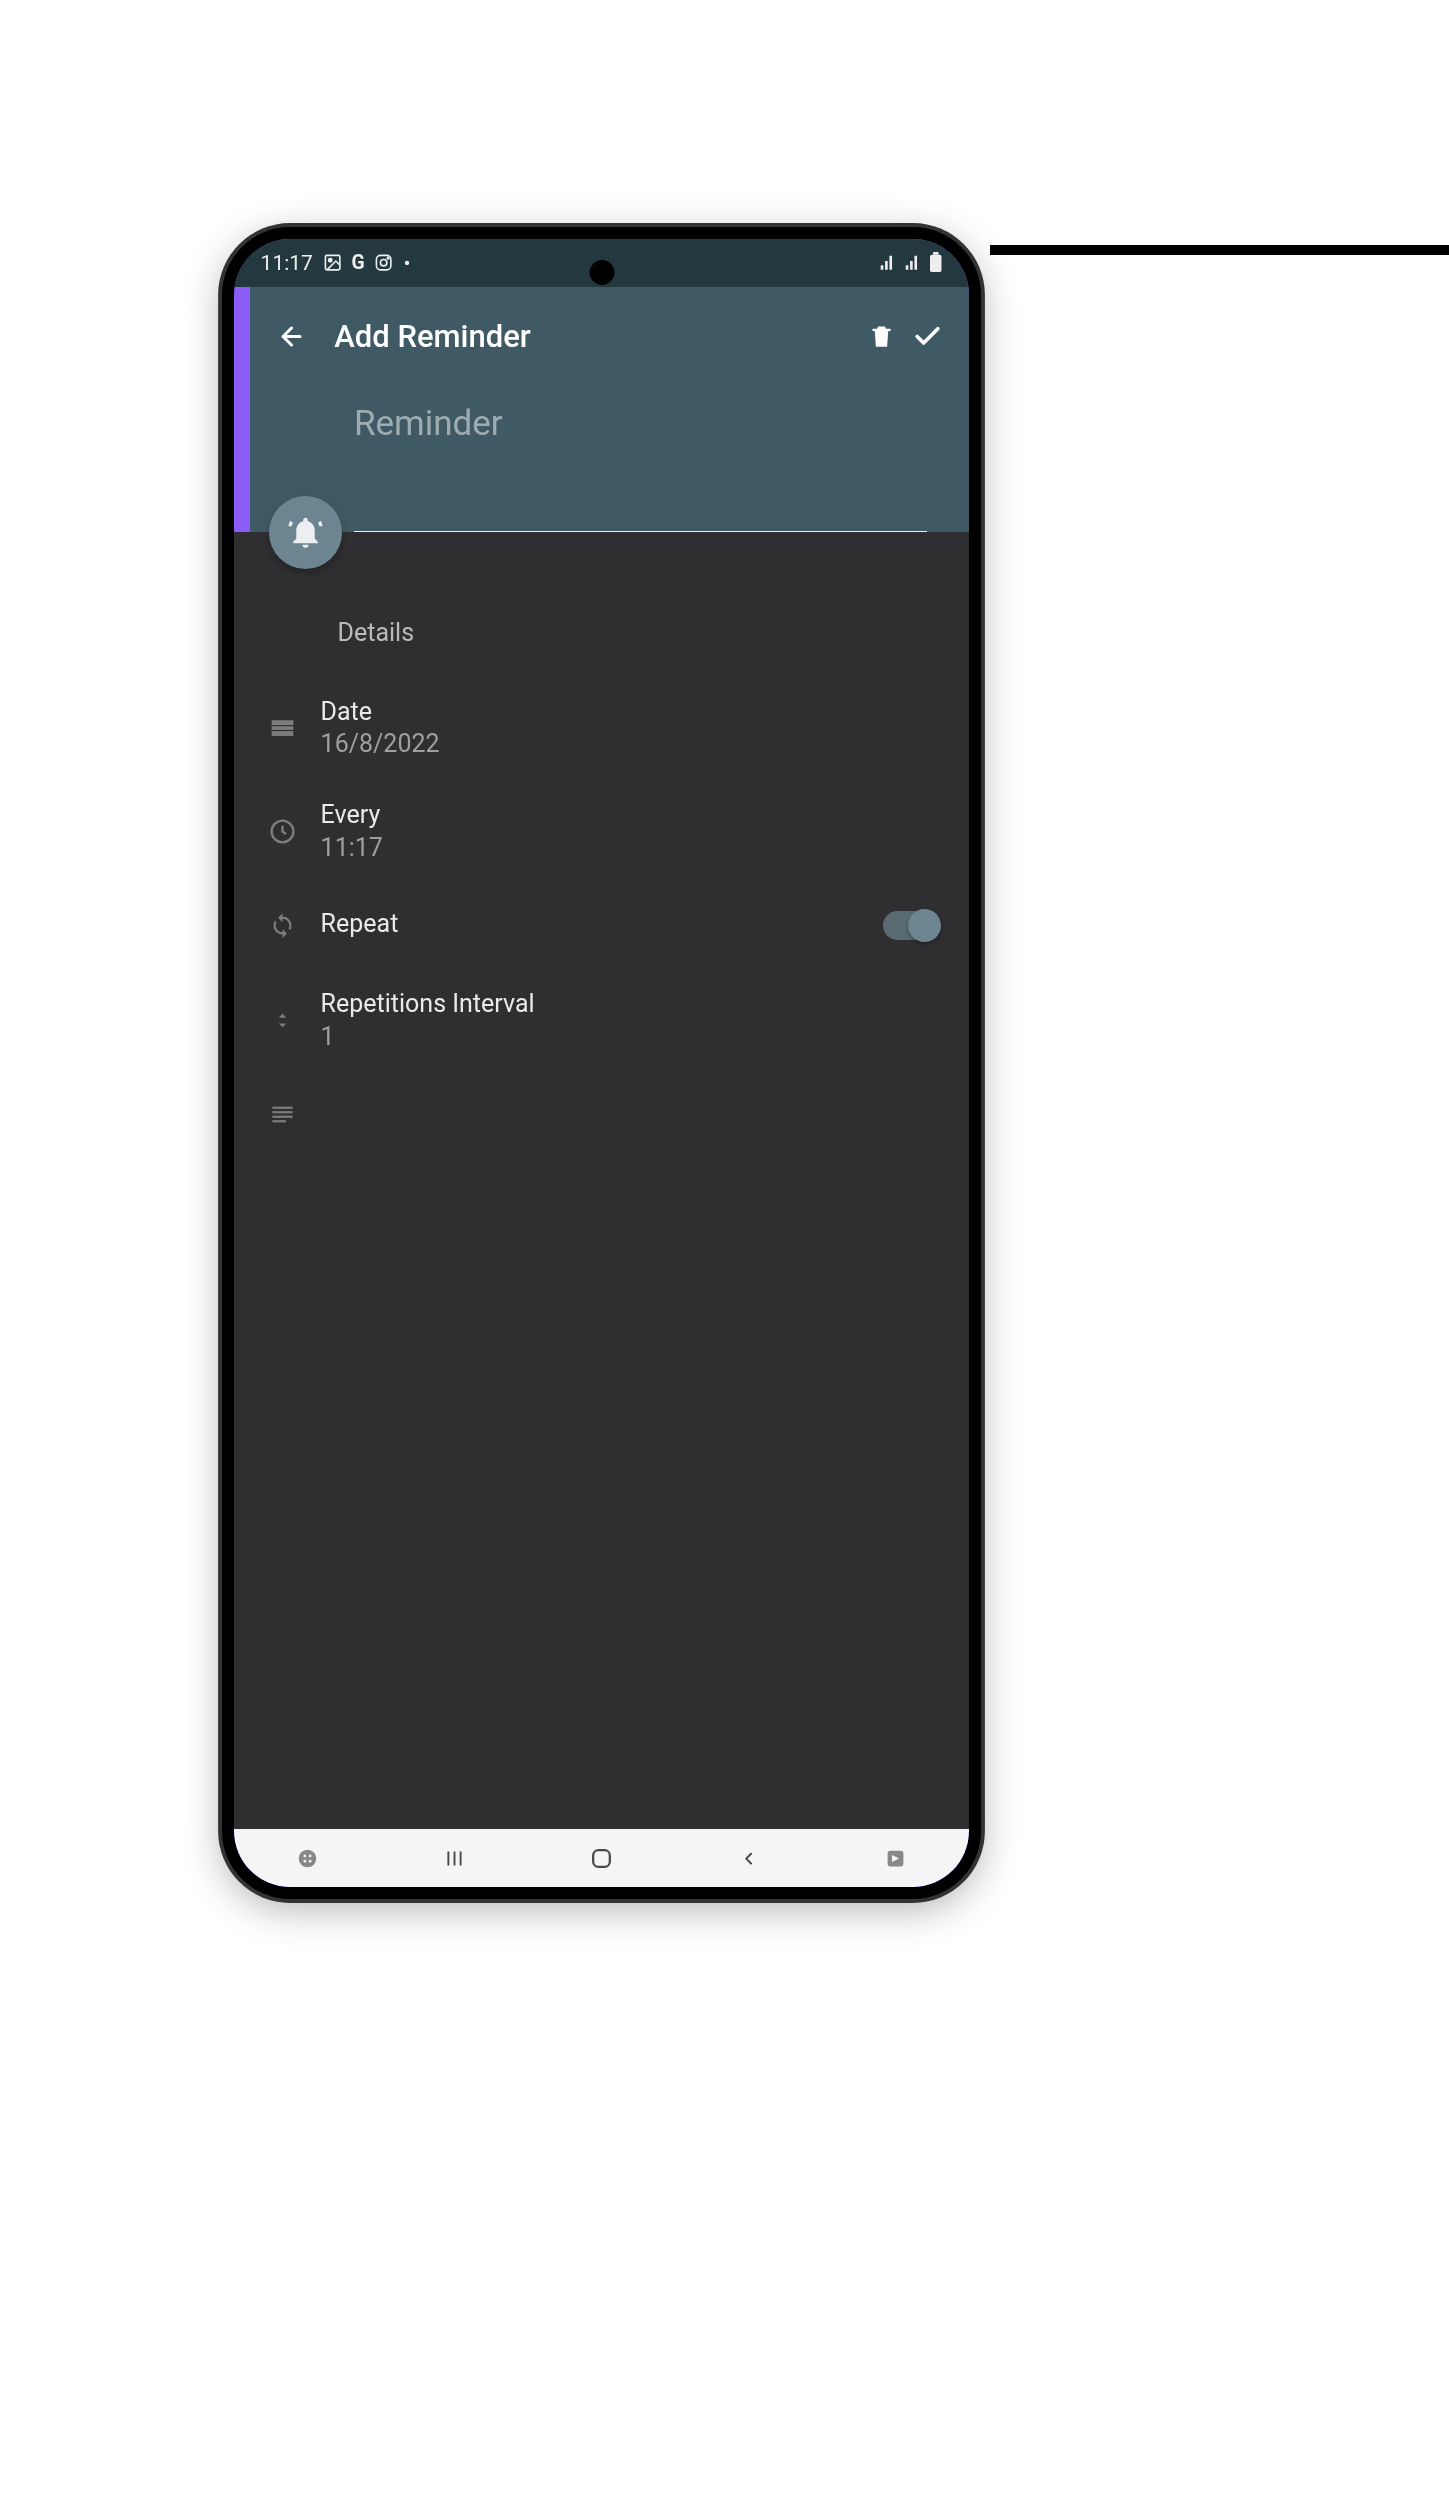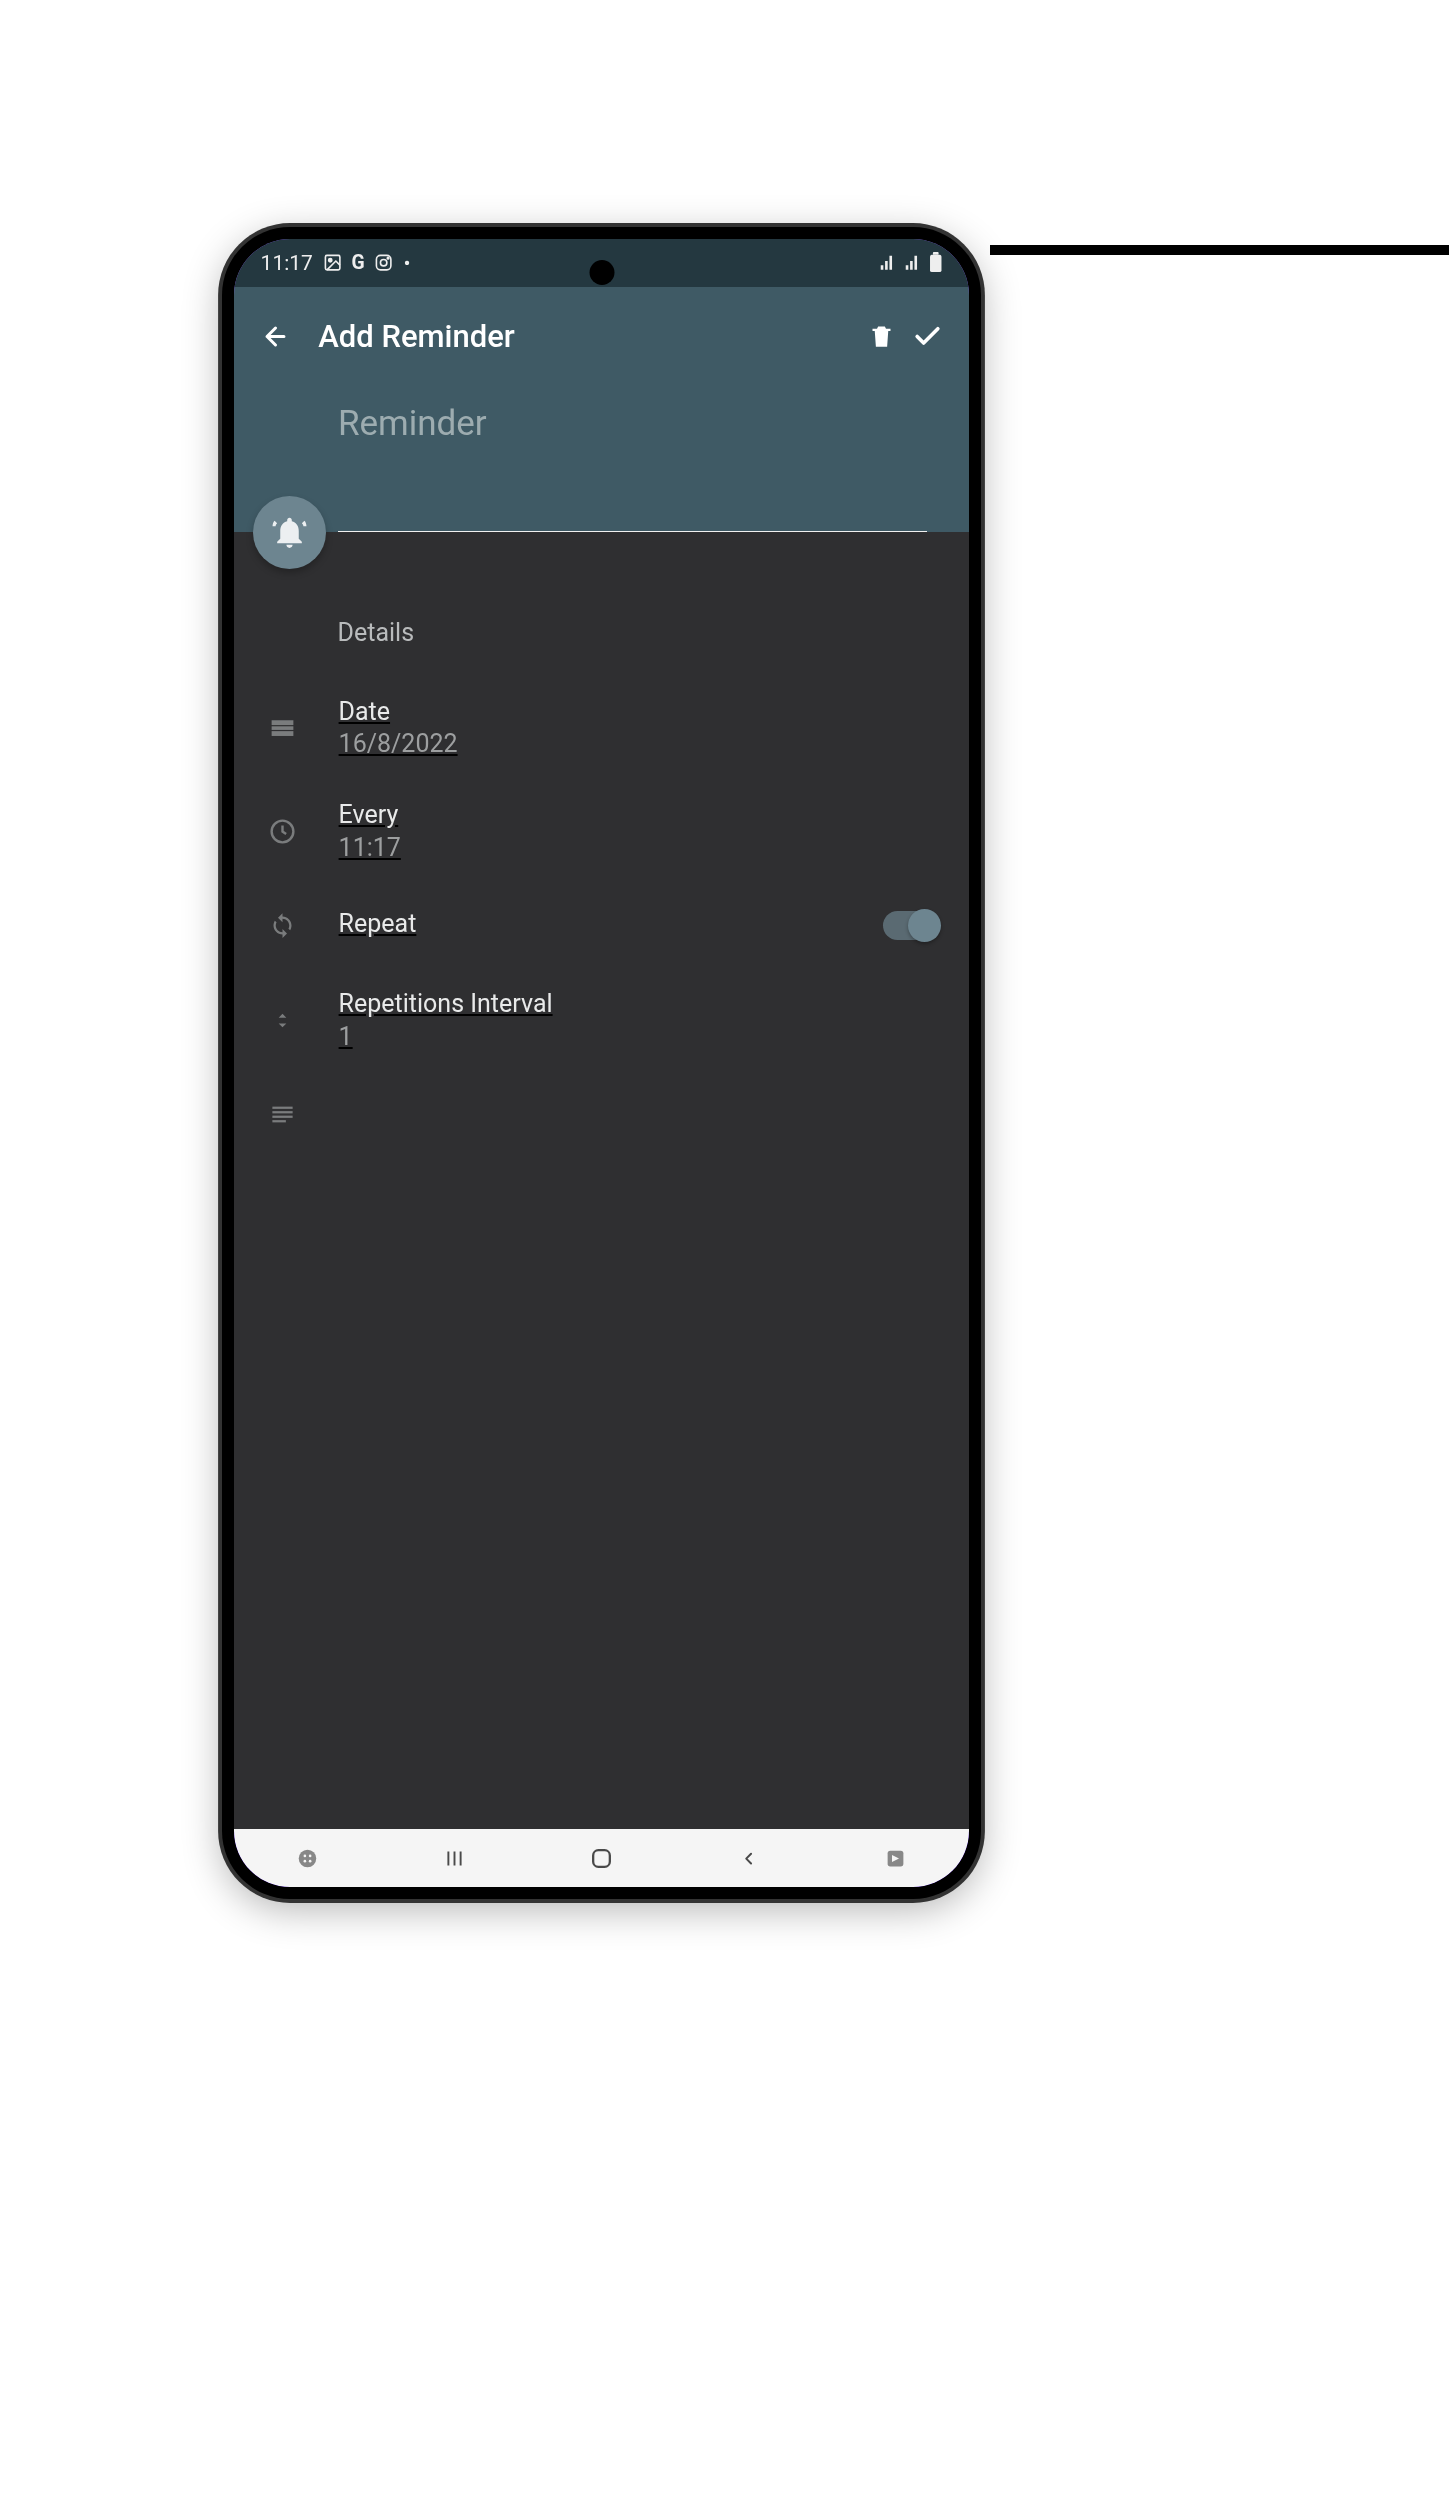--- a/index.html
+++ b/index.html
@@ -60,20 +60,21 @@
     width: 25px;
     height: 25px;
     background: #000;
     border-radius: 50%;
     z-index: 10;
   }
   .app-header {
     background: #3f5a65;
     padding: 23px 19.3px 0 19.3px;
     position: relative;
+    margin-left: 16px;
   }
   .app-toolbar {
     display: flex;
     align-items: center;
     height: 54px;
   }
   .tb-btn {
     width: 46px;
     height: 46px;
     display: flex;
@@ -124,22 +125,21 @@
   }
   .details-label {
     color: #b9bbbc;
     font-size: 25px;
     padding: 11.6px 0 29px 104px;
   }
   .row {
     display: flex;
     align-items: center;
     padding: 21px 27px 21px 27px;
-    gap: 35px;
-    text-decoration: underline;
+    gap: 17px;
   }
   .row-icon {
     width: 43px;
     height: 43px;
     display: flex;
     align-items: center;
     justify-content: center;
     color: #7a7c7d;
     flex-shrink: 0;
   }

